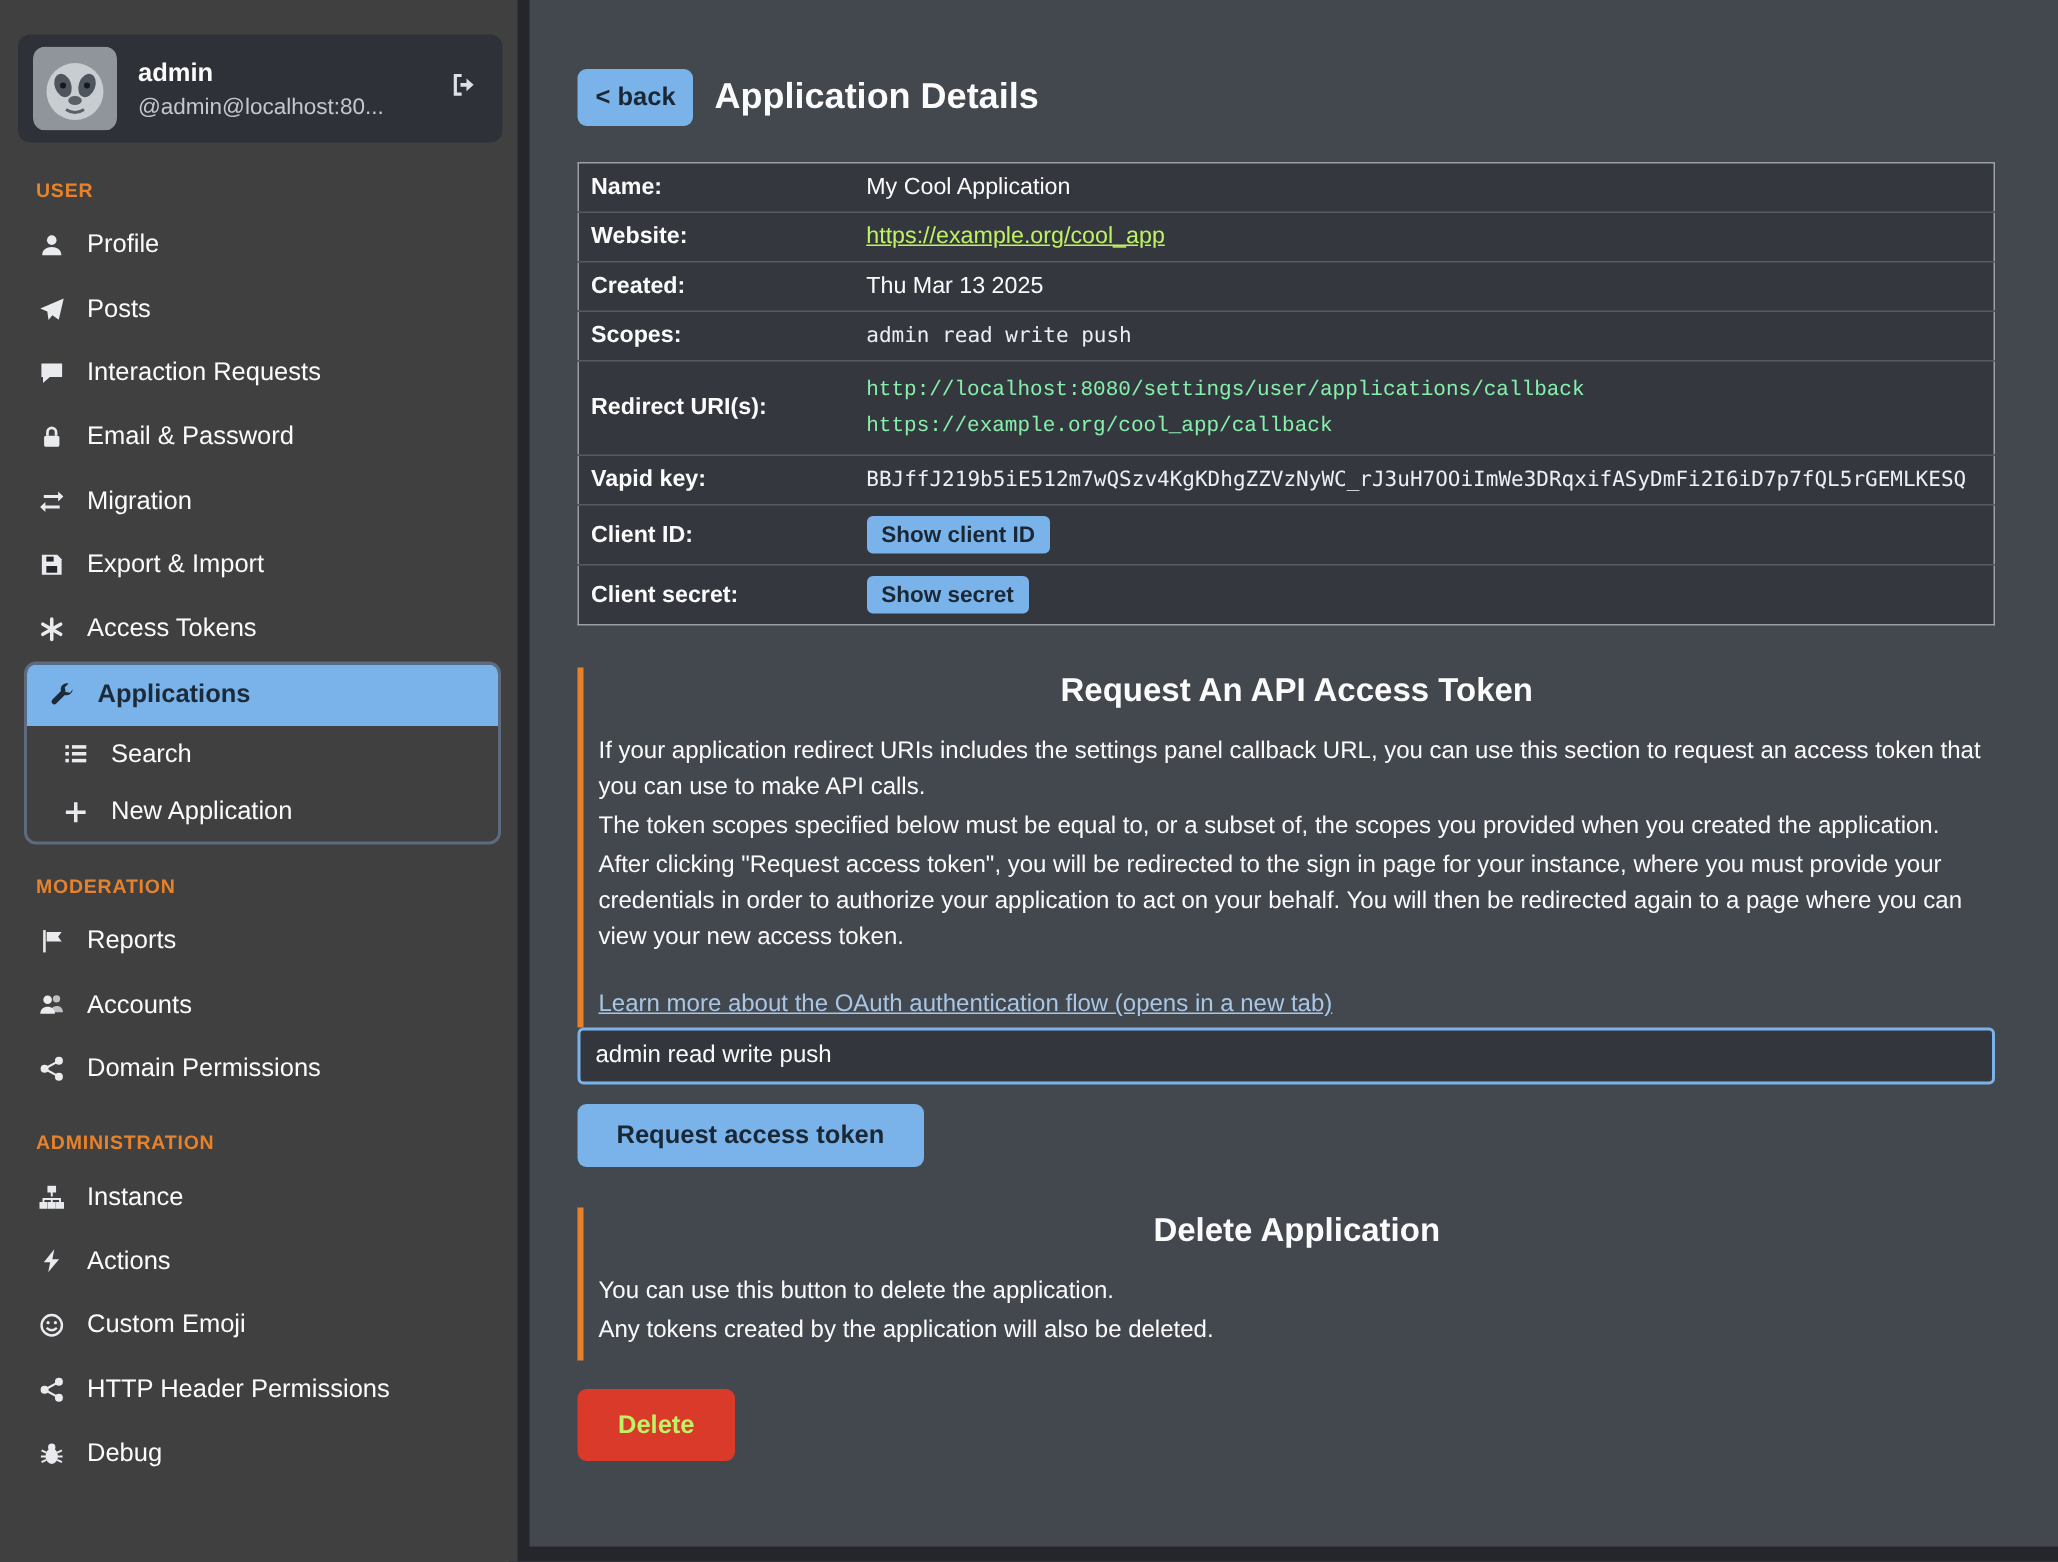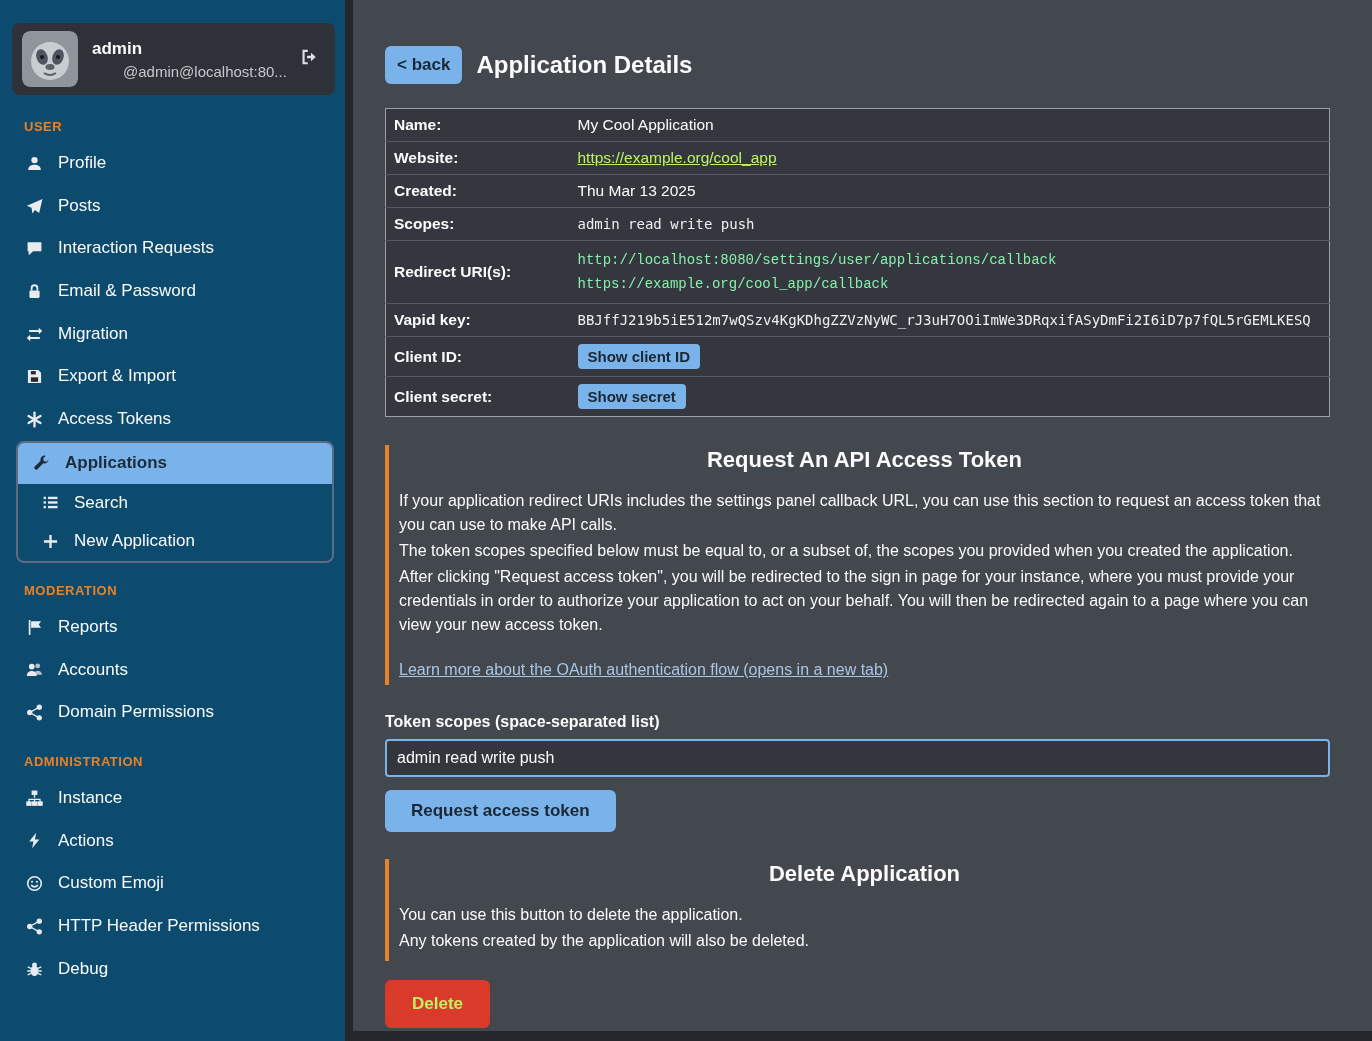--- a/index.html
+++ b/index.html
@@ -5,29 +5,29 @@
   * { box-sizing: border-box; }
   html,body { margin:0; padding:0; }
   body {
     width:1372px; height:1041px; overflow:hidden;
     background:#24262b;
     font-family:"Liberation Sans", sans-serif;
     color:#fbfbfb;
     display:flex;
   }
   
-  .sidebar { width:345px; min-width:345px; background:#0c4a6e; height:100%; overflow:hidden; }
+  .sidebar { width:345px; min-width:345px; background:#404040; height:100%; overflow:hidden; }
   .user-card {
     margin:23px 10px 4px 12px; background:#2e3238; border-radius:8px;
     display:flex; align-items:center; gap:14px; padding:8px 10px; position:relative;
     cursor:pointer;
   }
   .avatar { width:56px; height:56px; border-radius:8px; overflow:hidden; flex:0 0 auto; }
   .user-name { font-weight:bold; font-size:17px; }
-  .user-handle { font-size:15px; color:#c4c8cd; margin-top:4px; max-width:185px; overflow:hidden; white-space:nowrap;margin-left:31px; }
+  .user-handle { font-size:15px; color:#c4c8cd; margin-top:4px; max-width:185px; overflow:hidden; white-space:nowrap; }
   .logout { position:absolute; right:16px; top:50%; transform:translateY(-50%); color:#dde0e4; cursor:pointer; }
   .section-label {
     padding:20px 24px 8px; color:#e8822a; font-weight:bold; font-size:13px; letter-spacing:.04em;
   }
   .menu-item {
     display:flex; align-items:center; gap:14px;
     padding:12px 24px; font-size:17px; color:#fbfbfb; cursor:pointer; line-height:1.1;
   }
   .icon { width:20px; display:inline-flex; justify-content:center; align-items:center; color:#e9ebee; flex:0 0 auto; }
   .app-group { margin:0 11px 0 16px; border:2px solid #5c6b80; border-radius:8px; overflow:hidden; }
@@ -341,21 +341,20 @@
     </table>
 
   <section class="bordered">
     <h2>Request An API Access Token</h2>
     <p>If your application redirect URIs includes the settings panel callback URL, you can use this section to request an access token that you can use to make API calls.</p>
     <p>The token scopes specified below must be equal to, or a subset of, the scopes you provided when you created the application.</p>
     <p>After clicking "Request access token", you will be redirected to the sign in page for your instance, where you must provide your credentials in order to authorize your application to act on your behalf. You will then be redirected again to a page where you can view your new access token.</p>
     <a class="learn-link">Learn more about the OAuth authentication flow (opens in a new tab)</a>
   </section>
 
-  <div class="form-label">Token scopes (space-separated list)</div>
   <input class="scopes-input" type="text" value="admin read write push" style="">
   <div>
     <button class="btn btn-blue big-btn">Request access token</button>
   </div>
 
   <section class="bordered delete-sec">
     <h2>Delete Application</h2>
     <p>You can use this button to delete the application.</p>
     <p>Any tokens created by the application will also be deleted.</p>
   </section>

